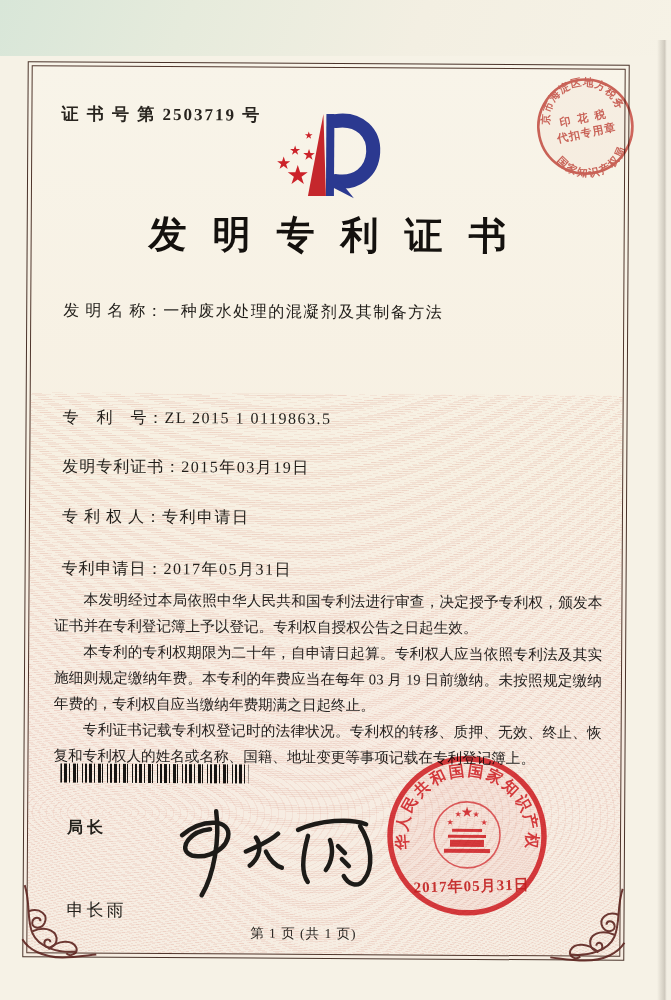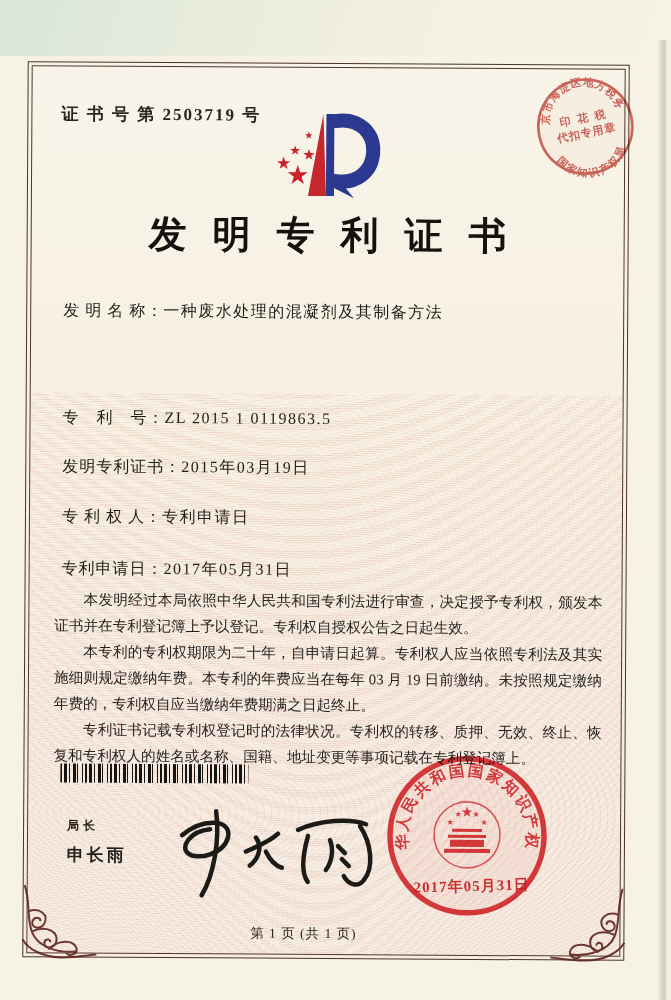--- a/index.html
+++ b/index.html
@@ -58,22 +58,22 @@
     position:absolute;left:36px;top:701px;width:188px;height:19px;
     background:
       repeating-linear-gradient(90deg,
         #161412 0 2px,rgba(0,0,0,0) 2px 4px,
         #161412 4px 7px,rgba(0,0,0,0) 7px 9px,
         #161412 9px 10px,rgba(0,0,0,0) 10px 13px,
         #161412 13px 16px,rgba(0,0,0,0) 16px 17px,
         #161412 17px 18px,rgba(0,0,0,0) 18px 22px,
         #161412 22px 23px,rgba(0,0,0,0) 23px 25px);
   }
-  .director-title{position:absolute;left:43px;top:755px;font-size:12px;color:#23201b;letter-spacing:4px;font-weight:600;}
-  .director-name{position:absolute;left:43px;top:781px;font-size:17px;color:#23201b;letter-spacing:3px;font-weight:700;}
+  .director-title{position:absolute;left:43px;top:755px;font-size:16px;color:#23201b;letter-spacing:4px;font-weight:600;}
+  .director-name{position:absolute;left:43px;top:836px;font-size:17px;color:#23201b;letter-spacing:3px;font-weight:400;}
   .autograph{position:absolute;left:128px;top:738px;}
   .seal{position:absolute;left:358px;top:686px;mix-blend-mode:multiply;}
   .seal-date{
     position:absolute;left:368px;top:812px;width:160px;text-align:center;
     font-size:15px;font-weight:700;color:#c21f1f;letter-spacing:1px;transform:rotate(-2deg);
     opacity:.9;white-space:nowrap;
   }
   .page-footer{
     position:absolute;left:0;right:40px;top:861px;text-align:center;
     font-size:13.5px;color:#2a2622;letter-spacing:1px;

